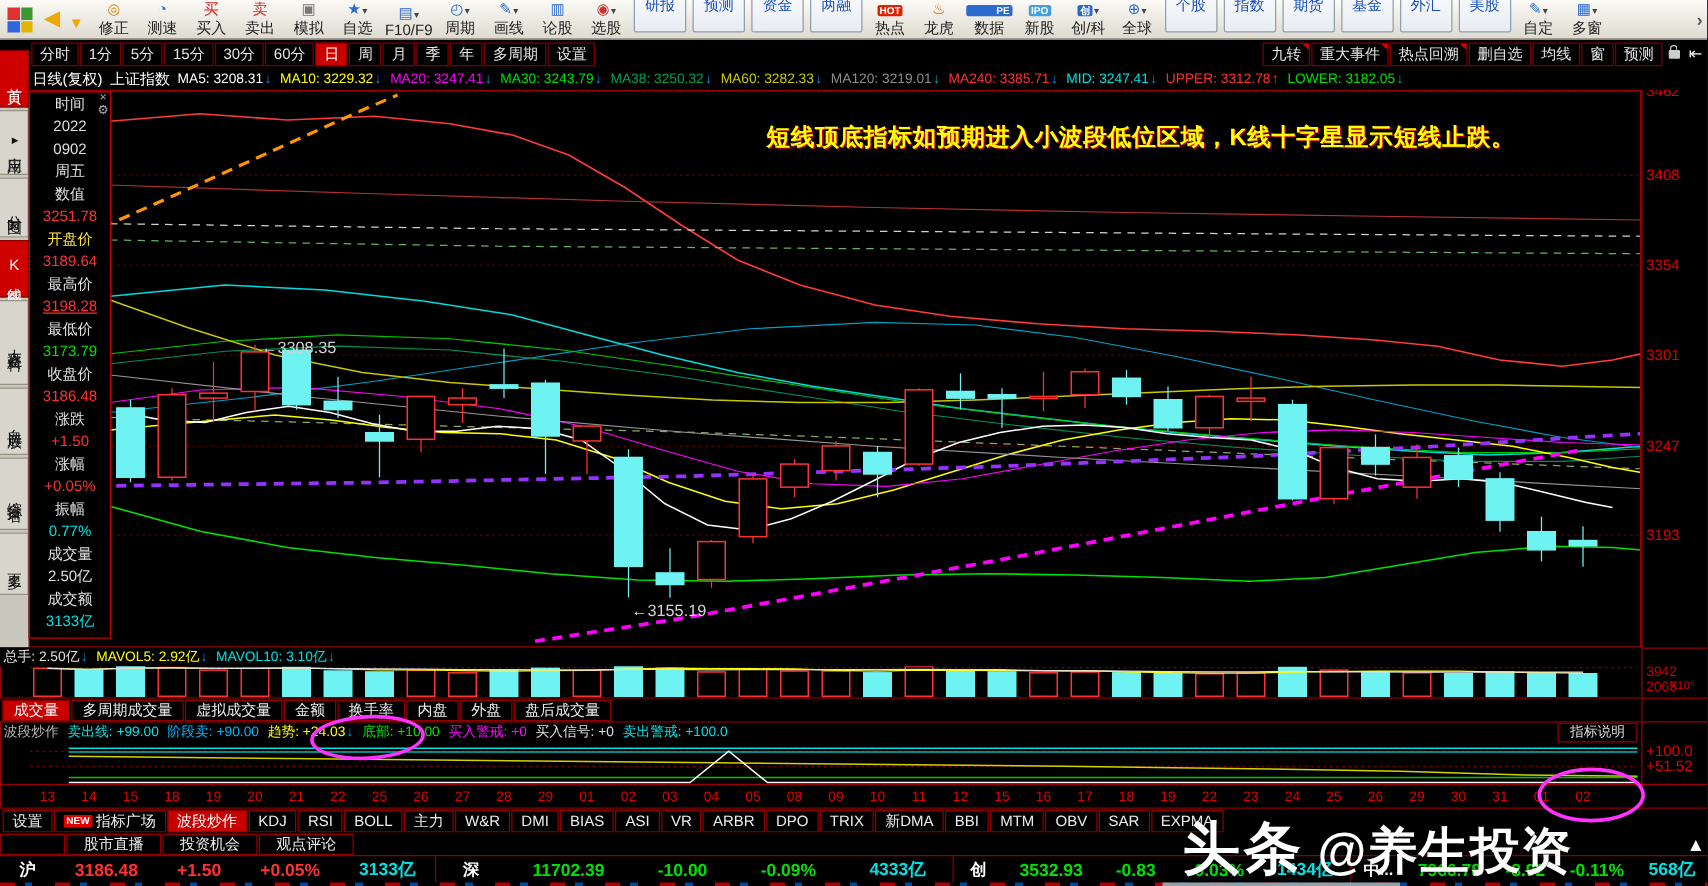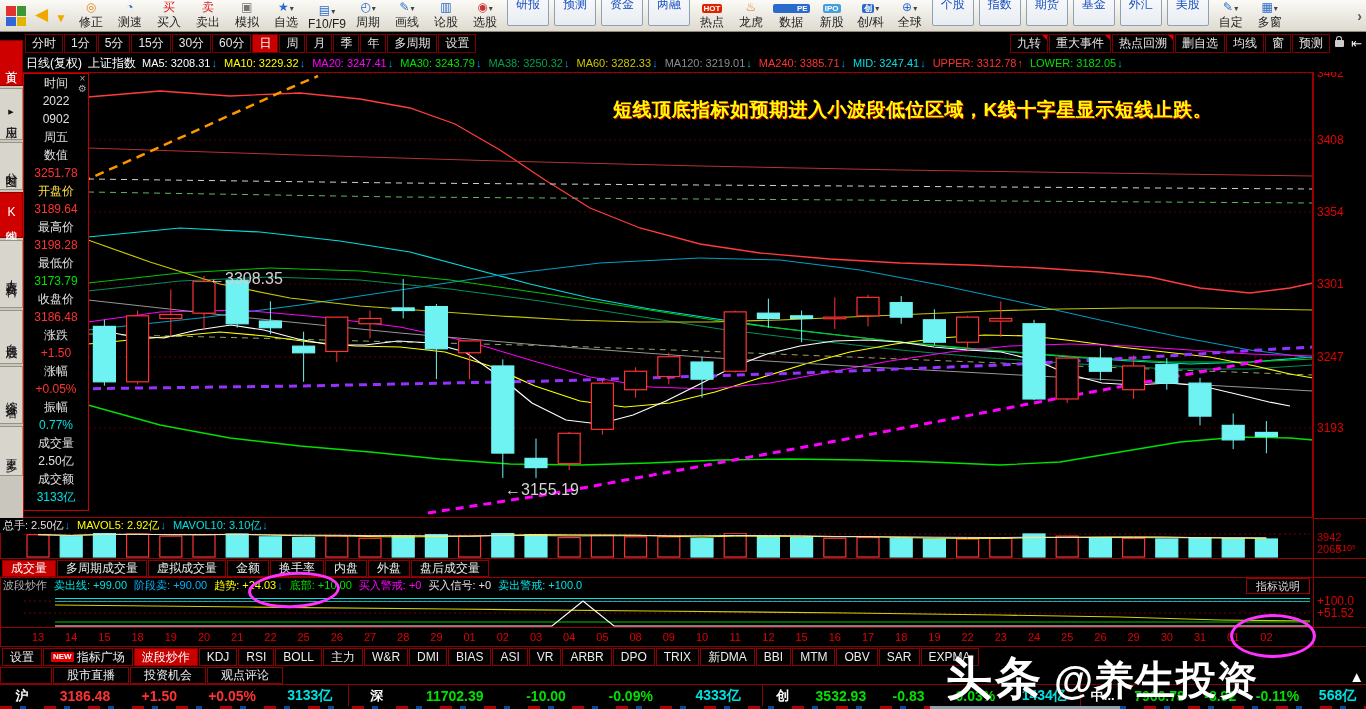--- a/index.html
+++ b/index.html
@@ -47,21 +47,21 @@
   .rtab .ric{font-size:7px;letter-spacing:0;}
   
   .infopanel{position:absolute;left:23px;top:73px;width:66px;height:438px;background:#000;
      border:1px solid #c80000;box-sizing:border-box;z-index:12;text-align:center;}
   .infopanel .row{font-size:12px;line-height:18px;white-space:nowrap;}
   .ptools{position:absolute;top:0;right:1px;display:flex;flex-direction:column;line-height:10px;z-index:13;}
   .ptools span{color:#aaa;font-size:10px;}
   
   .annotation{position:absolute;left:613px;top:97px;font-size:19px;font-weight:bold;color:#ffff00;
      text-shadow:1px 1px 0 #c80000;z-index:11;white-space:nowrap;letter-spacing:0.5px;}
-  .pricelabel{position:absolute;font-size:16px;color:#d2d2d2;z-index:11;}
+  .pricelabel{position:absolute;font-size:13px;color:#d2d2d2;z-index:11;}
   .ellipse{position:absolute;border:3px solid #ff33ff;border-radius:50%;z-index:30;}
   
   .volheader{position:absolute;left:0;top:518px;width:1313px;height:15px;background:#000;
      display:flex;align-items:center;font-size:11px;padding-left:3px;box-sizing:border-box;z-index:5;}
   .voltabs{position:absolute;left:0;top:559px;width:1313px;height:18px;background:#000;
      display:flex;align-items:center;padding-left:2px;box-sizing:border-box;z-index:5;}
   .vtab{border:1px solid #8c0000;color:#ececec;font-size:12px;padding:0 8px;line-height:15px;margin-right:1px;white-space:nowrap;}
   .vtab.active{background:#c80000;color:#fff;}
   .indheader{position:absolute;left:0;top:577px;width:1250px;height:16px;background:transparent;
      display:flex;align-items:center;font-size:11px;padding-left:3px;box-sizing:border-box;z-index:5;white-space:nowrap;}
@@ -481,21 +481,21 @@
     </div>
   <div class="row" style="color: rgb(224, 224, 224);">时间</div>
       <div class="row" style="color: rgb(224, 224, 224);">2022</div>
       <div class="row" style="color: rgb(224, 224, 224);">0902</div>
       <div class="row" style="color: rgb(224, 224, 224);">周五</div>
       <div class="row" style="color: rgb(224, 224, 224);">数值</div>
       <div class="row" style="color: rgb(255, 50, 50);">3251.78</div>
       <div class="row" style="color: #fde047;">开盘价</div>
       <div class="row" style="color: rgb(255, 50, 50);">3189.64</div>
       <div class="row" style="color: rgb(224, 224, 224);">最高价</div>
-      <div class="row" style="color: rgb(255, 50, 50);">3198.28</div>
+      <div class="row" style="color: rgb(255, 50, 50); text-decoration: underline;">3198.28</div>
       <div class="row" style="color: rgb(224, 224, 224);">最低价</div>
       <div class="row" style="color: rgb(0, 225, 0);">3173.79</div>
       <div class="row" style="color: rgb(224, 224, 224);">收盘价</div>
       <div class="row" style="color: rgb(255, 50, 50);">3186.48</div>
       <div class="row" style="color: rgb(224, 224, 224);">涨跌</div>
       <div class="row" style="color: rgb(255, 50, 50);">+1.50</div>
       <div class="row" style="color: rgb(224, 224, 224);">涨幅</div>
       <div class="row" style="color: rgb(255, 50, 50);">+0.05%</div>
       <div class="row" style="color: rgb(224, 224, 224);">振幅</div>
       <div class="row" style="color: rgb(0, 225, 225);">0.77%</div>

